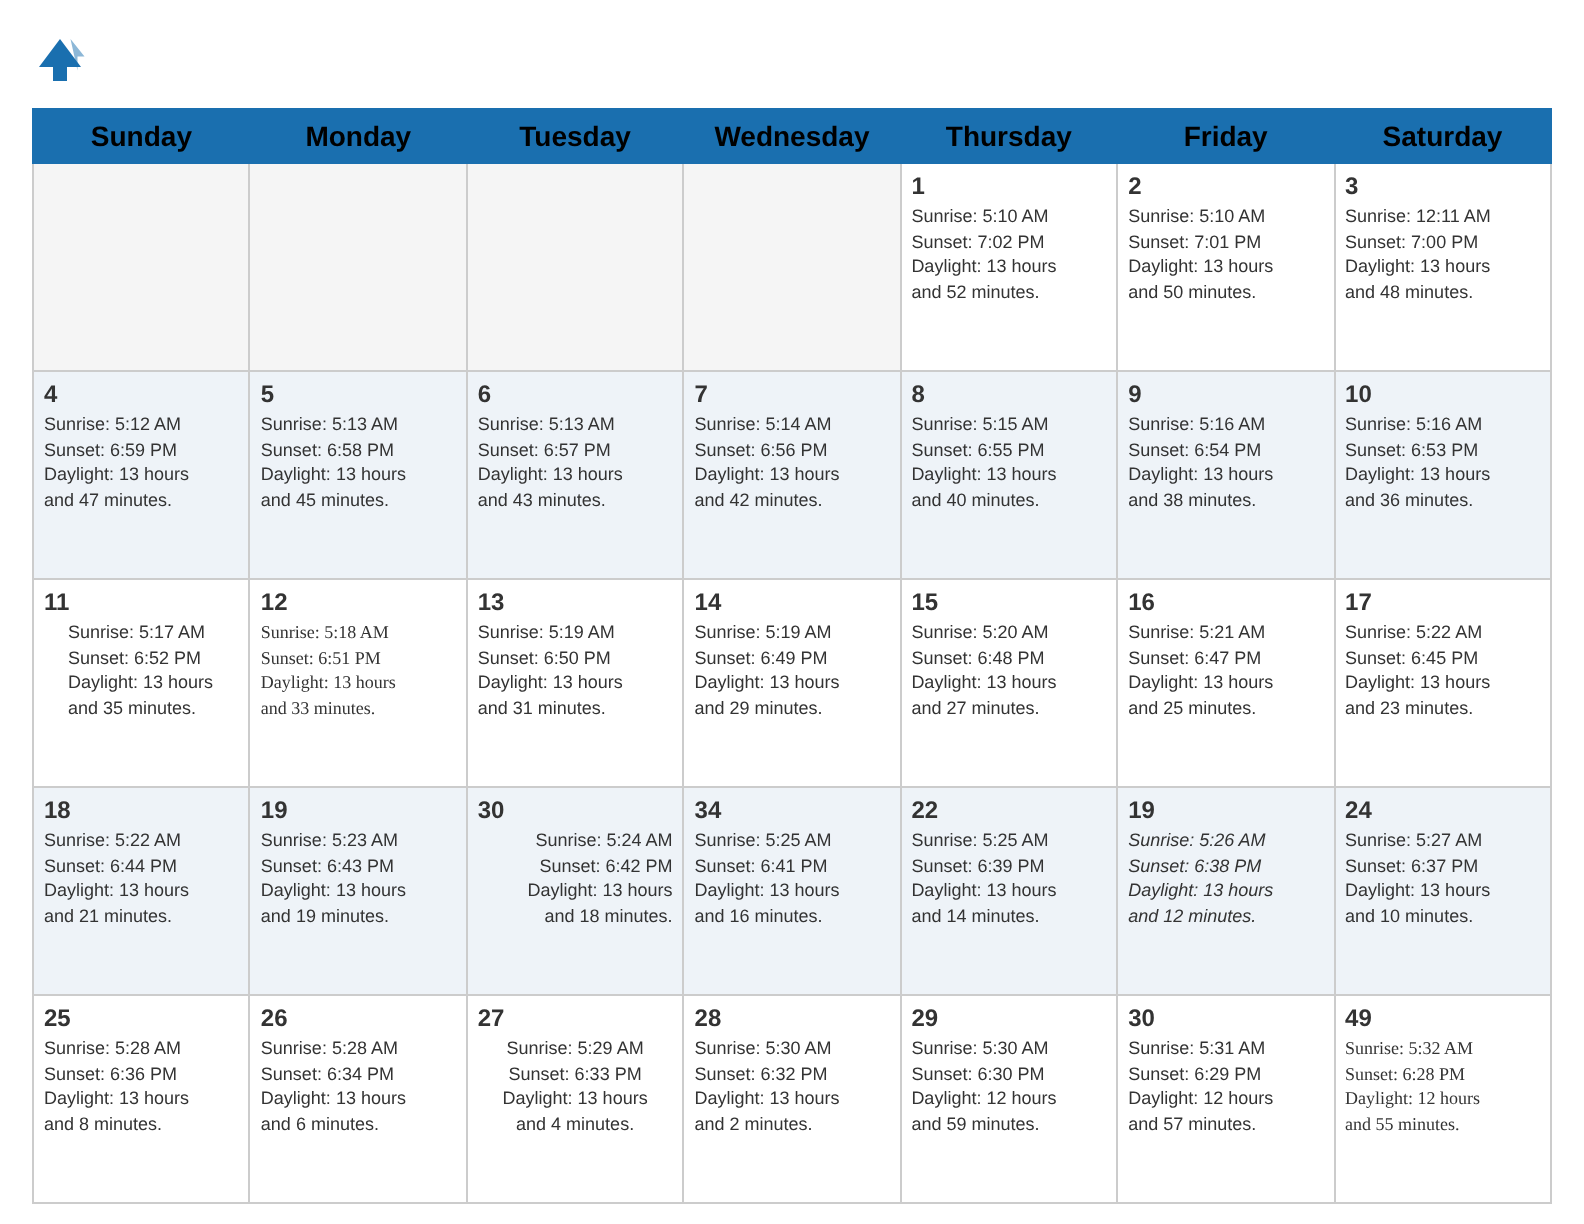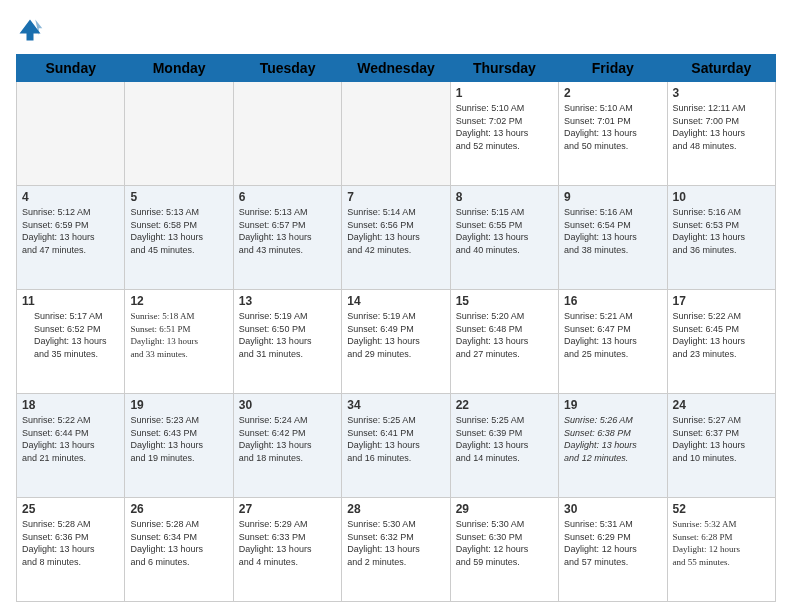--- a/index.html
+++ b/index.html
@@ -273,21 +273,21 @@
           </td>
           <td>
             <div class="day-num">19</div>
             <div class="day-info" style="white-space: pre-line;">Sunrise: 5:23 AM
 Sunset: 6:43 PM
 Daylight: 13 hours
 and 19 minutes.</div>
           </td>
           <td>
             <div class="day-num">30</div>
-            <div class="day-info" style="white-space: pre-line;">Sunrise: 5:24 AM
+            <div class="day-info" style="white-space: pre-line; text-align: right;">Sunrise: 5:24 AM
 Sunset: 6:42 PM
 Daylight: 13 hours
 and 18 minutes.</div>
           </td>
           <td>
             <div class="day-num">34</div>
             <div class="day-info" style="white-space: pre-line;">Sunrise: 5:25 AM
 Sunset: 6:41 PM
 Daylight: 13 hours
 and 16 minutes.</div>
@@ -324,21 +324,21 @@
           </td>
           <td>
             <div class="day-num">26</div>
             <div class="day-info" style="white-space: pre-line;">Sunrise: 5:28 AM
 Sunset: 6:34 PM
 Daylight: 13 hours
 and 6 minutes.</div>
           </td>
           <td>
             <div class="day-num">27</div>
-            <div class="day-info" style="white-space: pre-line;">Sunrise: 5:29 AM
+            <div class="day-info" style="white-space: pre-line; text-align: center;">Sunrise: 5:29 AM
 Sunset: 6:33 PM
 Daylight: 13 hours
 and 4 minutes.</div>
           </td>
           <td>
             <div class="day-num">28</div>
             <div class="day-info" style="white-space: pre-line;">Sunrise: 5:30 AM
 Sunset: 6:32 PM
 Daylight: 13 hours
 and 2 minutes.</div>
@@ -351,21 +351,21 @@
 and 59 minutes.</div>
           </td>
           <td>
             <div class="day-num">30</div>
             <div class="day-info" style="white-space: pre-line;">Sunrise: 5:31 AM
 Sunset: 6:29 PM
 Daylight: 12 hours
 and 57 minutes.</div>
           </td>
           <td>
-            <div class="day-num">52</div>
+            <div class="day-num">49</div>
             <div class="day-info" style="white-space: pre-line; font-family: Liberation Serif, serif;">Sunrise: 5:32 AM
 Sunset: 6:28 PM
 Daylight: 12 hours
 and 55 minutes.</div>
           </td>
         </tr>
       </tbody>
   </table>
 </div>
 

